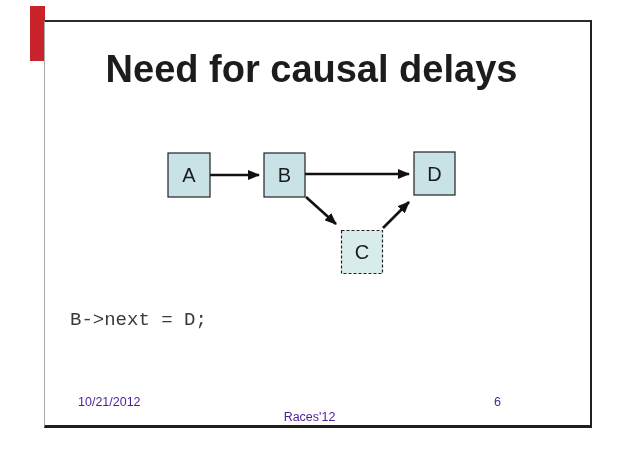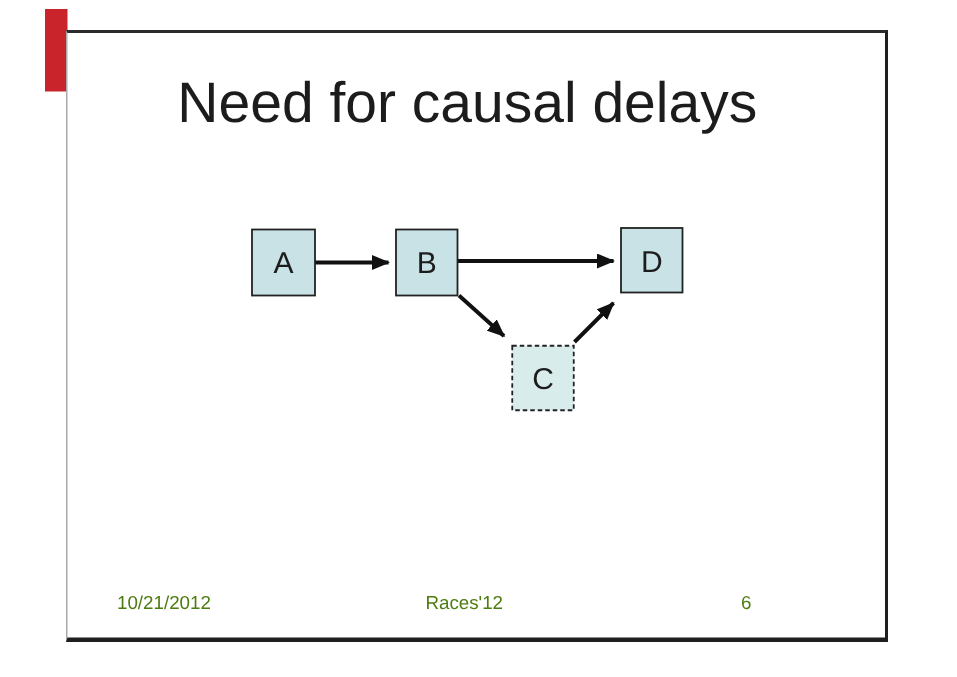--- a/index.html
+++ b/index.html
@@ -31,21 +31,21 @@
     border-left: 1px solid #a9a9a9;
   }
 
   .slide-title {
     position: absolute;
     top: 28px; left: -6px;
     width: 100%;
     text-align: center;
     font-size: 38px;
     line-height: 38px;
-    font-weight: normal;
+    font-weight: bold;
     color: #1c1c1c;
     white-space: nowrap;
   }
 
   .diagram {
     position: absolute;
     left: 0; top: 0;
     width: 545px; height: 403px;
   }
 
@@ -75,25 +75,25 @@
     line-height: 24px;
     color: #3a3a3a;
     white-space: pre;
   }
 
   .footer-date, .footer-conference, .footer-page {
     position: absolute;
     top: 373px;
     font-size: 12.5px;
     line-height: 14px;
-    color: #4d7c0f;
+    color: #4c1d95;
     white-space: nowrap;
   }
   .footer-date { left: 33px; }
-  .footer-conference { left: 0; right: 16px; text-align: center; }
+  .footer-conference { left: 0; right: 16px; text-align: center; margin-top: 15px; }
   .footer-page { right: 89px; }
 </style>
 </head>
 <body>
 
 <div class="red-bar"></div>
 
 <div class="slide">
 
   <h1 class="slide-title">Need for causal delays</h1>
@@ -115,20 +115,21 @@
     <rect class="node dashed" x="296.5" y="208.5" width="41" height="43" fill="#d9ecec"></rect>
     <rect class="node" x="369" y="130" width="41" height="43" fill="#c8e2e6"></rect>
 
     <text class="node-label" x="144" y="160">A</text>
     <text class="node-label" x="239.5" y="160">B</text>
     <text class="node-label" x="317" y="237">C</text>
     <text class="node-label" x="389.5" y="159">D</text>
   </svg>
 
   <div class="code-block">
+    <div>B-&gt;next = D;</div>
     
   </div>
 
   <div class="footer-date">10/21/2012</div>
   <div class="footer-conference">Races'12</div>
   <div class="footer-page">6</div>
 
 </div>
 
 </body></html>

